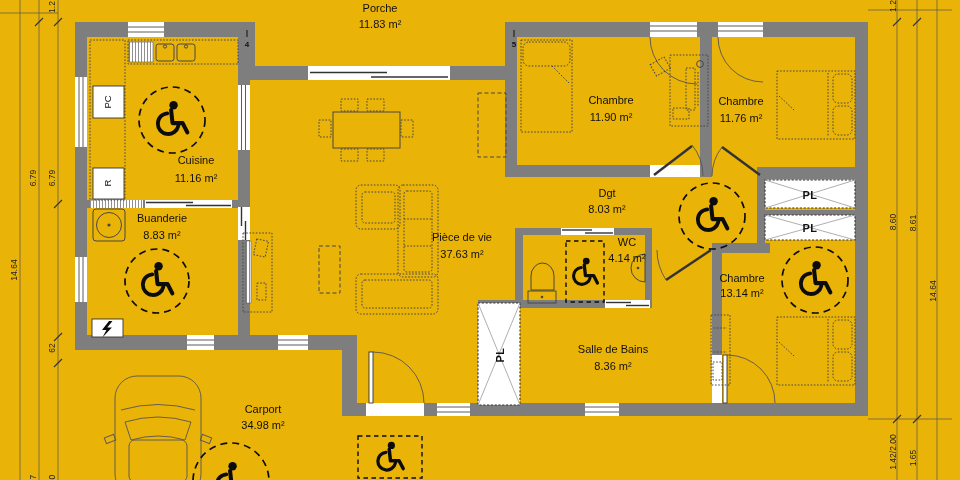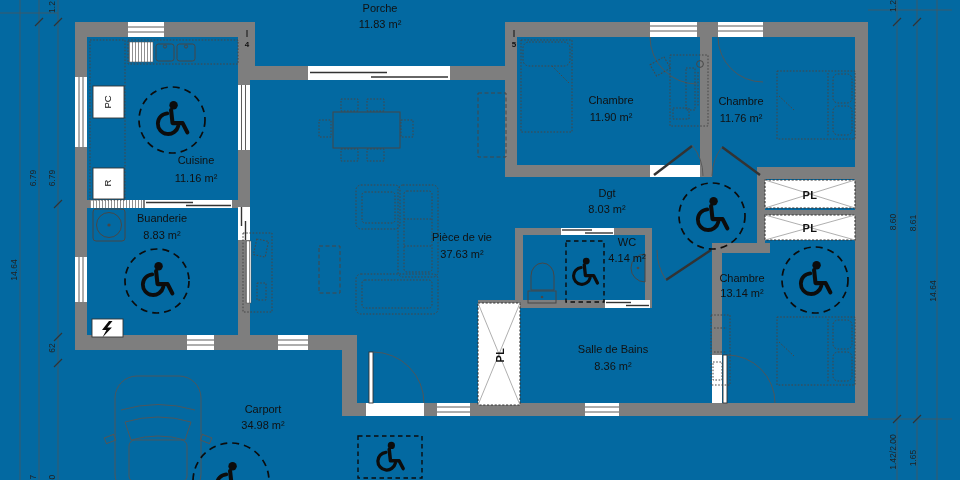--- a/index.html
+++ b/index.html
@@ -1,16 +1,16 @@
 <!DOCTYPE html>
 <html><head>
 <meta charset="utf-8">
 <style>
   html,body{margin:0;padding:0;background:#ffffff;}
-  .stage{width:960px;height:480px;position:relative;overflow:hidden;background:#0369a1;}
+  .stage{width:960px;height:480px;position:relative;overflow:hidden;background:#eab308;}
   svg{display:block;font-family:"Liberation Sans",sans-serif;}
   text{fill:#111;}
   .room-name{font-size:11px;}
   .room-area{font-size:11px;}
   .dim{font-size:8.5px;fill:#222;}
   .pl-label{font-size:11px;font-weight:bold;letter-spacing:.5px;}
   .unit-label{font-size:9.5px;}
   .marker{font-size:8px;font-weight:bold;}
   .wall{fill:#7e7e7e;}
   .opening{fill:#ffffff;}

